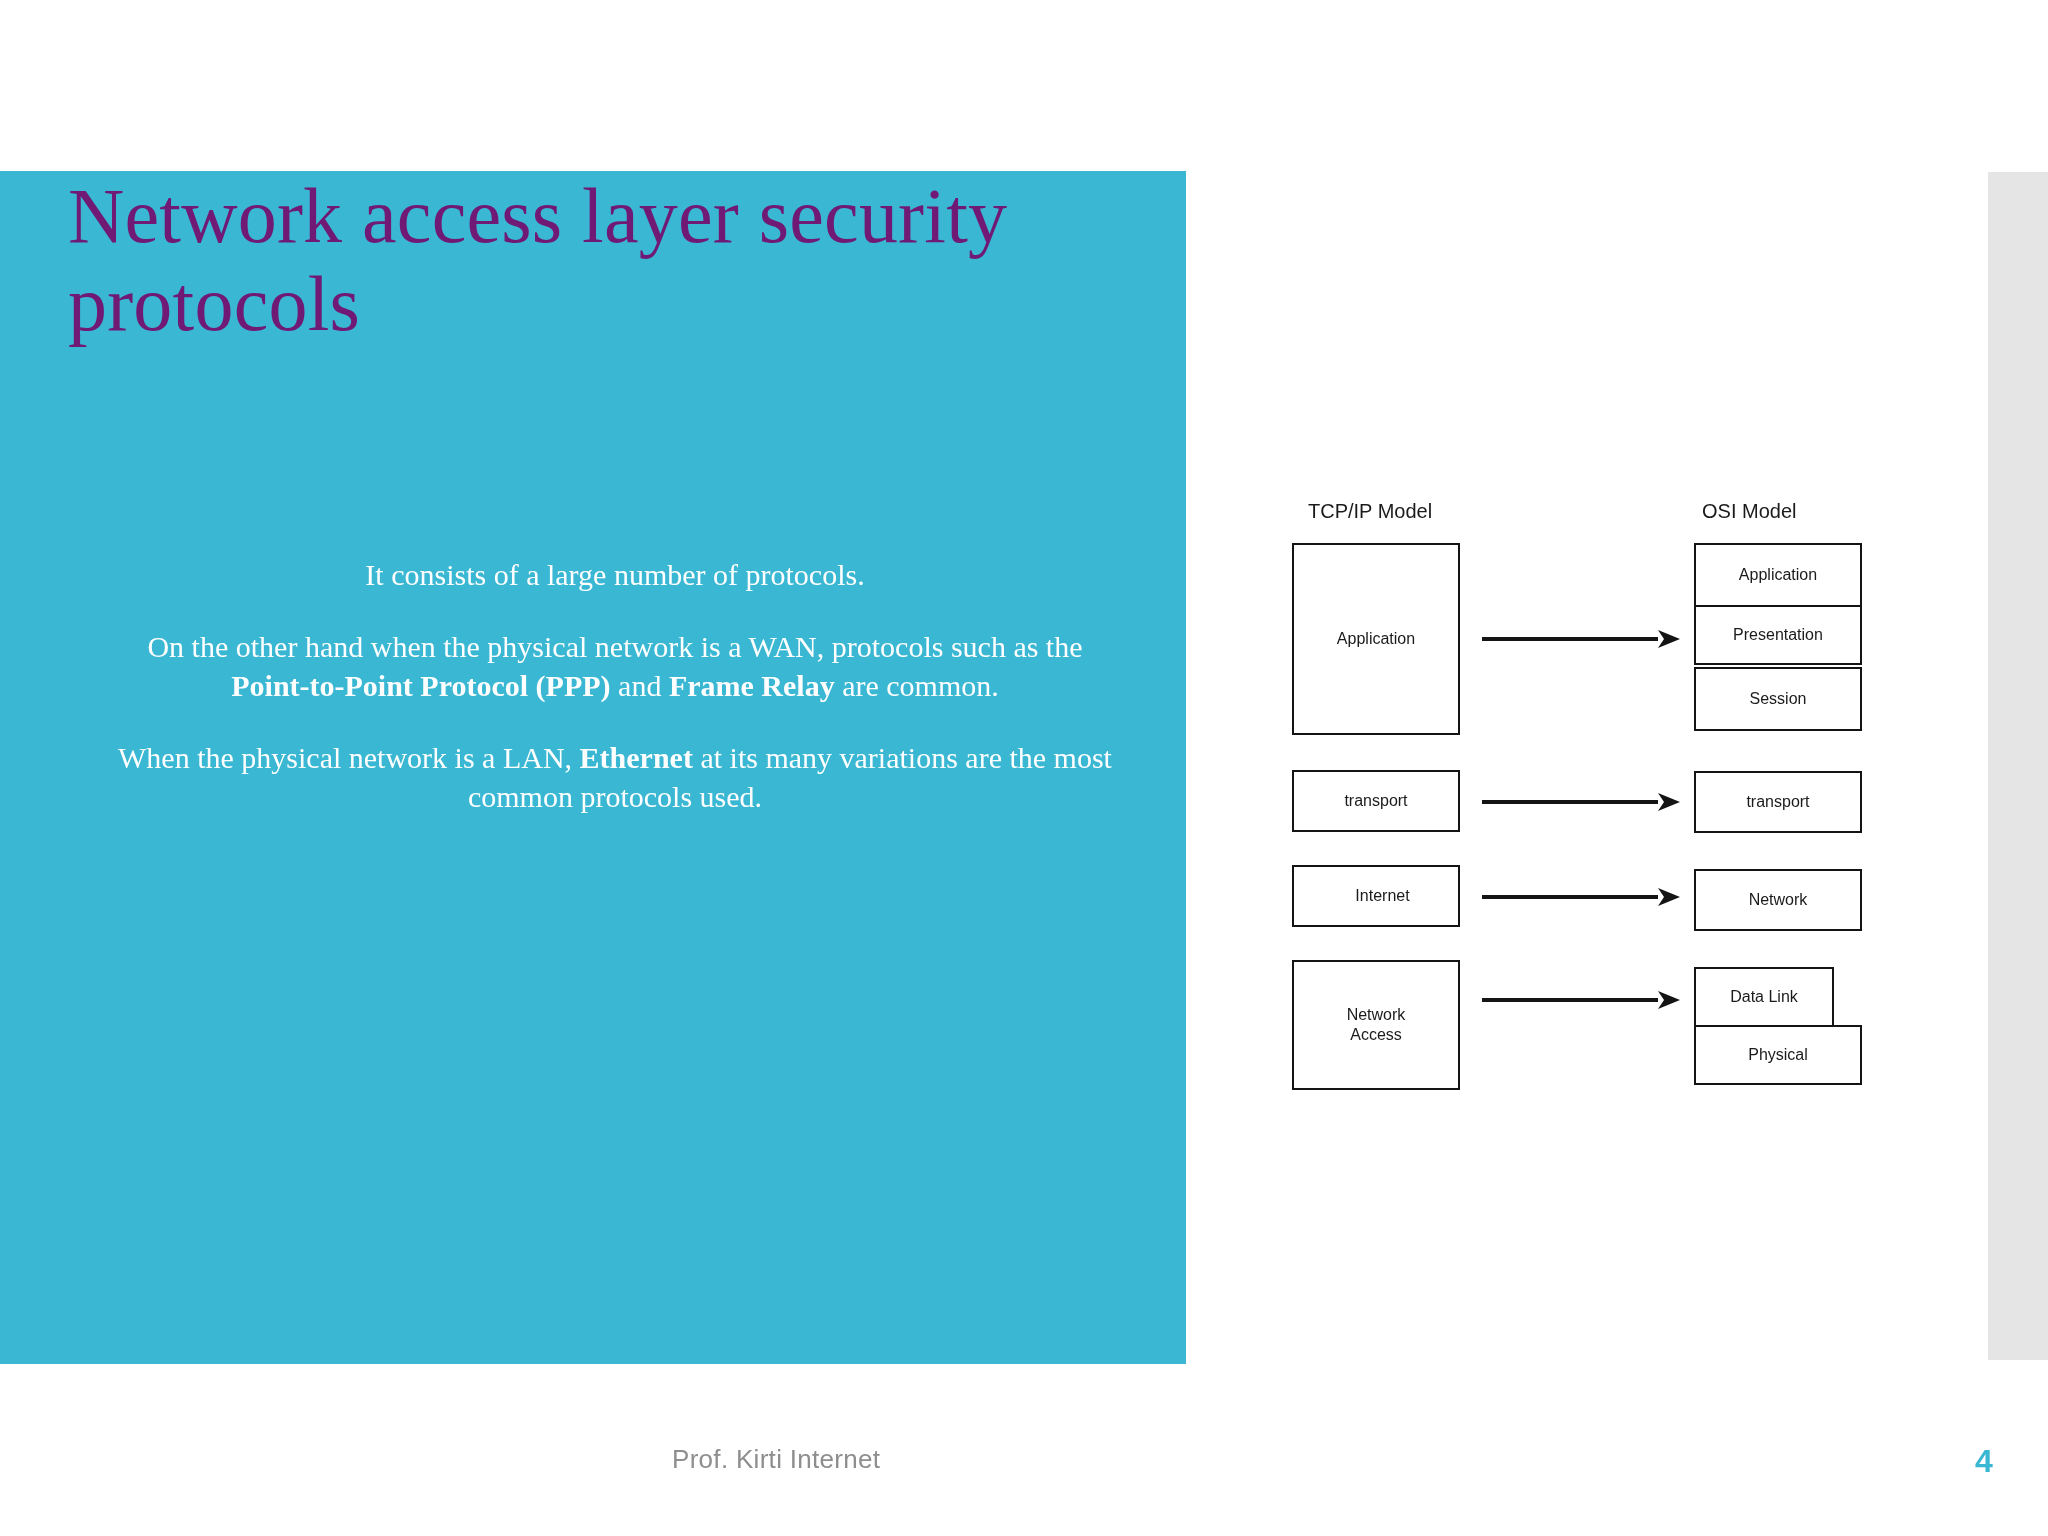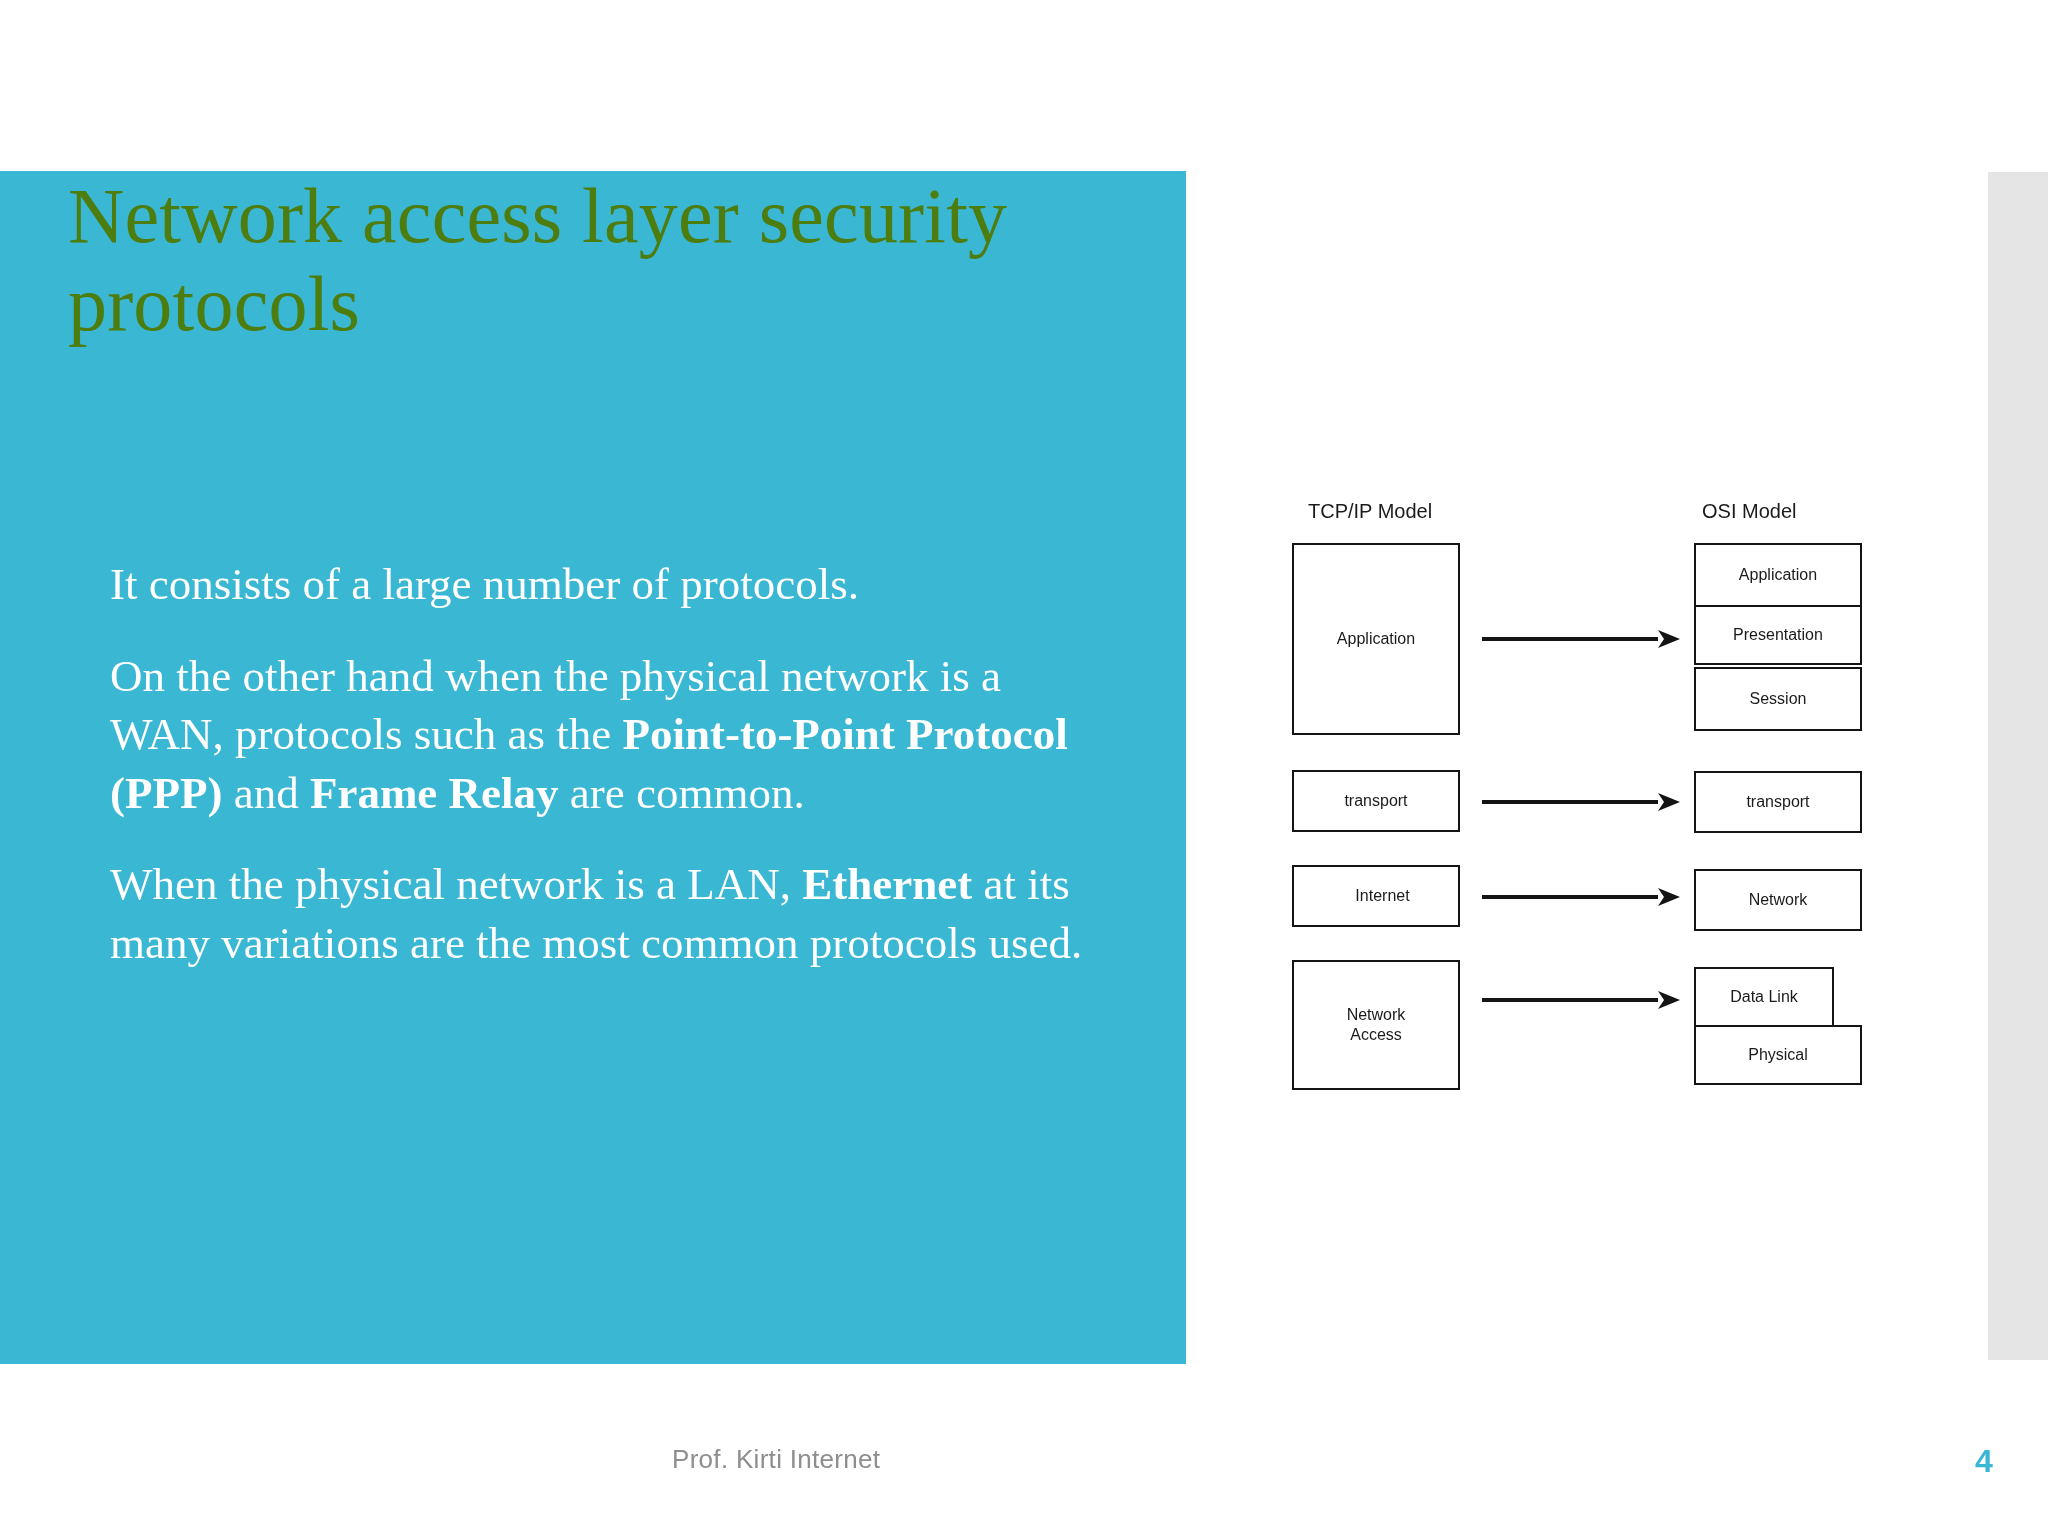--- a/index.html
+++ b/index.html
@@ -37,38 +37,39 @@
 
   .slide-title {
     position: absolute;
     left: 68px;
     top: 120px;
     width: 1060px;
     font-family: "Liberation Serif", serif;
     font-weight: 400;
     font-size: 78px;
     line-height: 1.12;
-    color: #4d7c0f;
+    color: #701a75;
     letter-spacing: 0.2px;
   }
 
   .body-block {
     position: absolute;
     left: 110px;
     top: 555px;
     width: 1010px;
     font-family: "Liberation Serif", serif;
     color: #ffffff;
   }
 
   .body-para {
-    font-size: 45px;
+    font-size: 30px;
     line-height: 1.30;
     margin: 0 0 33px 0;
     font-weight: 400;
+    text-align: center;
   }
   .body-para:last-child { margin-bottom: 0; }
   .body-para b { font-weight: 700; }
 
   
   .diagram {
     position: absolute;
     left: 1270px;
     top: 470px;
     width: 660px;

